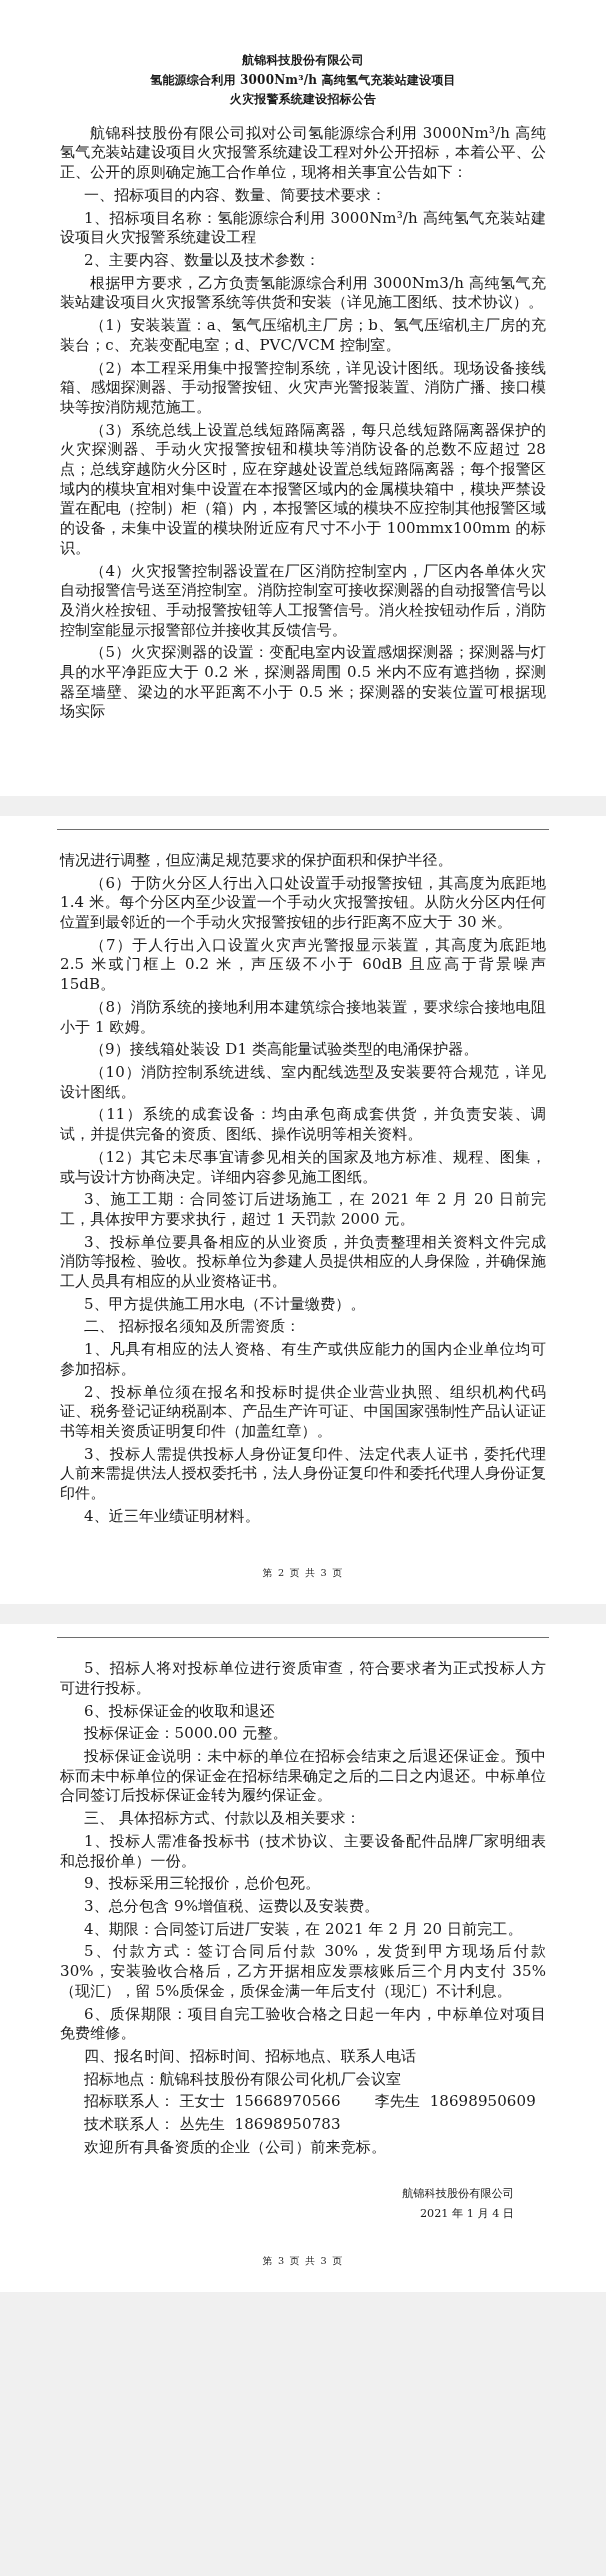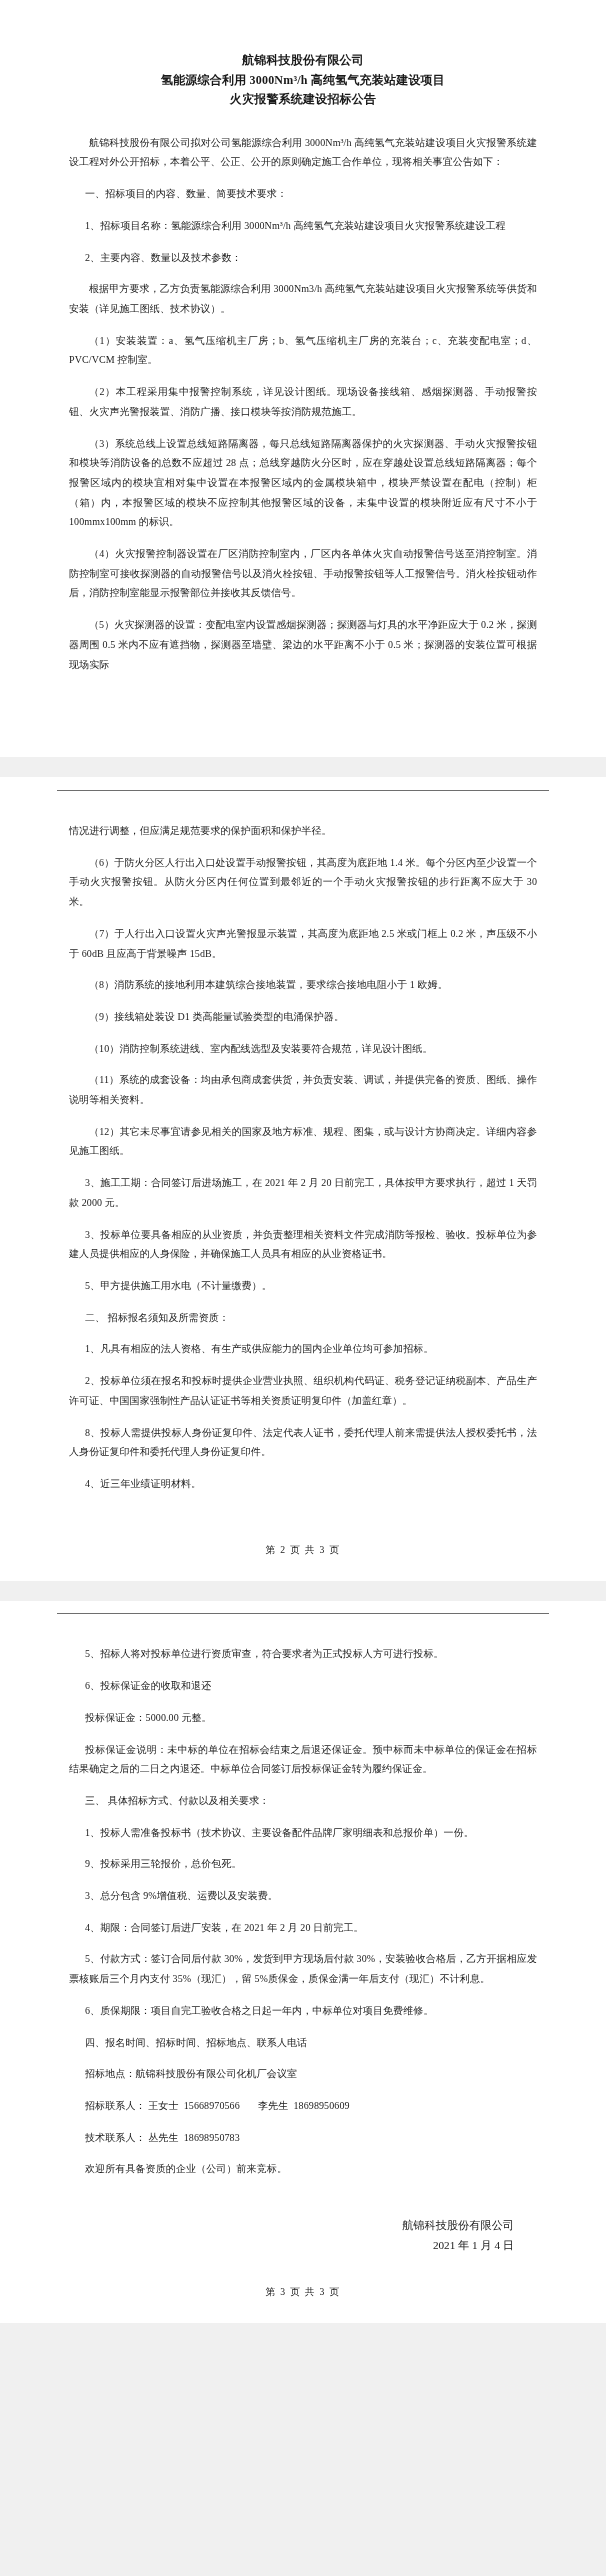--- a/index.html
+++ b/index.html
@@ -10,21 +10,20 @@
   }
   body {
     width: 606px;
     font-family: "DejaVu Serif", "Liberation Serif", serif;
     color: #1a1a1a;
   }
   .doc {
     width: 606px;
     margin: 0 auto;
     background: #8b5cf6;
-    font-family: Liberation Serif, serif;
   }
   .page {
     width: 606px;
     background: #ffffff;
     box-sizing: border-box;
     position: relative;
   }
   .page-inner {
     padding: 0 57px;
     box-sizing: border-box;
@@ -51,22 +50,22 @@
     text-align: center;
     font-weight: bold;
     font-size: 12px;
     line-height: 19.6px;
     letter-spacing: 0.2px;
   }
   .title-block .t-line { display: block; white-space: nowrap; }
   .title-block .t-line.big { font-size: 12px; }
 
   p.para {
-    margin: 12px;
-    font-size: 10px;
+    margin: 3px;
+    font-size: 15px;
     line-height: 19.7px;
     text-align: justify;
     text-justify: inter-ideograph;
     text-indent: 2em;
     letter-spacing: 0.1px;
   }
   p.para.noind { text-indent: 0; }
   p.para.ind1 { text-indent: 1.6em; }
 
   .footer {
@@ -148,21 +147,21 @@
       <p class="para">（9）接线箱处装设 D1 类高能量试验类型的电涌保护器。</p>
       <p class="para">（10）消防控制系统进线、室内配线选型及安装要符合规范，详见设计图纸。</p>
       <p class="para">（11）系统的成套设备：均由承包商成套供货，并负责安装、调试，并提供完备的资质、图纸、操作说明等相关资料。</p>
       <p class="para">（12）其它未尽事宜请参见相关的国家及地方标准、规程、图集，或与设计方协商决定。详细内容参见施工图纸。</p>
       <p class="para ind1">3、施工工期：合同签订后进场施工，在 2021 年 2 月 20 日前完工，具体按甲方要求执行，超过 1 天罚款 2000 元。</p>
       <p class="para ind1">3、投标单位要具备相应的从业资质，并负责整理相关资料文件完成消防等报检、验收。投标单位为参建人员提供相应的人身保险，并确保施工人员具有相应的从业资格证书。</p>
       <p class="para ind1">5、甲方提供施工用水电（不计量缴费）。</p>
       <p class="para ind1">二、 招标报名须知及所需资质：</p>
       <p class="para ind1">1、凡具有相应的法人资格、有生产或供应能力的国内企业单位均可参加招标。</p>
       <p class="para ind1">2、投标单位须在报名和投标时提供企业营业执照、组织机构代码证、税务登记证纳税副本、产品生产许可证、中国国家强制性产品认证证书等相关资质证明复印件（加盖红章）。</p>
-      <p class="para ind1">8、投标人需提供投标人身份证复印件、法定代表人证书，委托代理人前来需提供法人授权委托书，法人身份证复印件和委托代理人身份证复印件。</p>
+      <p class="para ind1">3、投标人需提供投标人身份证复印件、法定代表人证书，委托代理人前来需提供法人授权委托书，法人身份证复印件和委托代理人身份证复印件。</p>
       <p class="para ind1">4、近三年业绩证明材料。</p>
 
       <div class="p2-foot-space"></div>
       <div class="footer">第 2 页 共 3 页</div>
       <div class="p2-bottom"></div>
     </div>
   </div>
 
   <div class="page-gap"></div>
 

